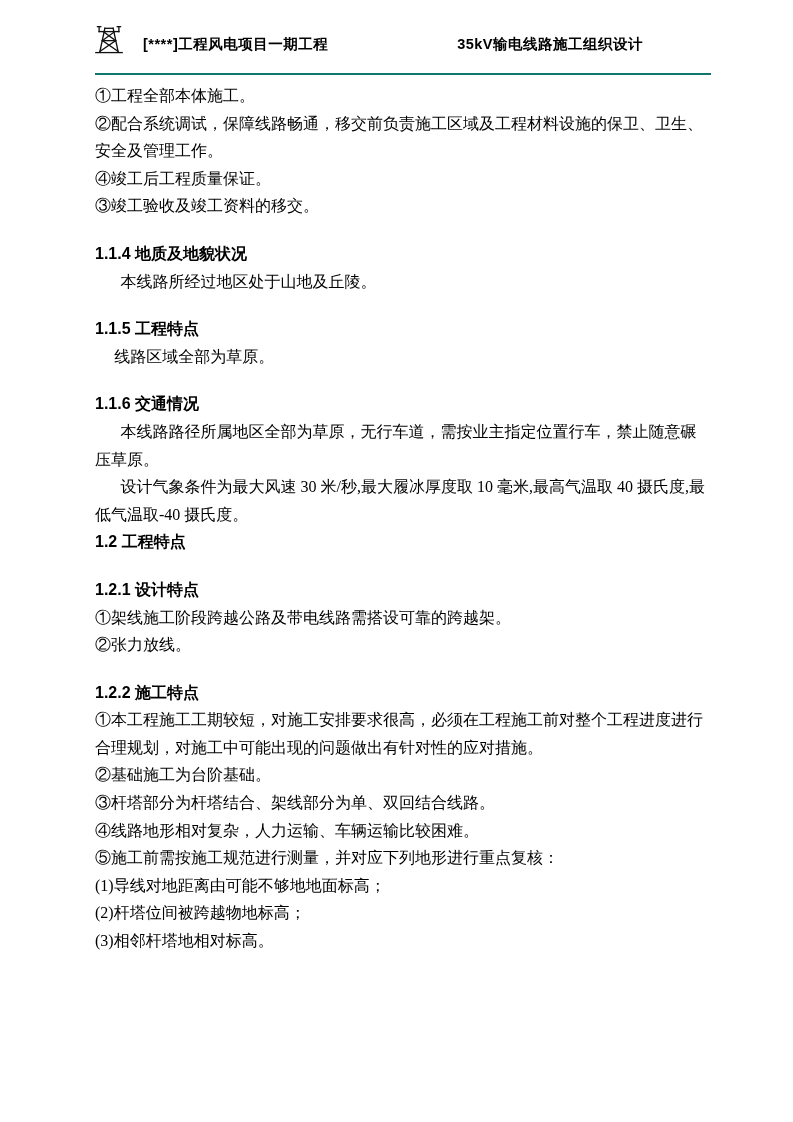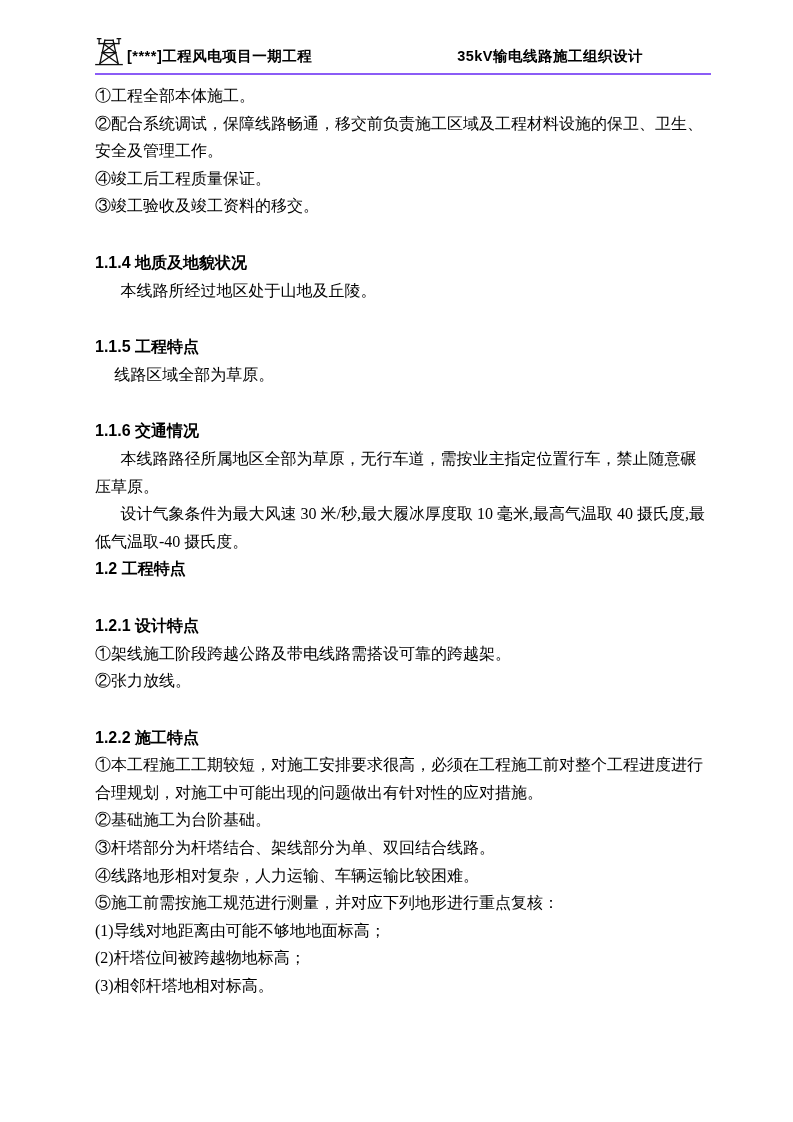--- a/index.html
+++ b/index.html
@@ -13,28 +13,29 @@
     height: 1122px;
     background: #ffffff;
     box-sizing: border-box;
     padding: 44px 82px 0 95px;
     color: #000000;
     overflow: hidden;
   }
   .header {
     display: flex;
     align-items: flex-end;
-    border-bottom: 2px solid #8b5cf6;
-    padding-bottom: 7px;
+    border-bottom: 2px solid #0f766e;
+    padding-bottom: 19px;
     height: 31px;
     box-sizing: border-box;
     font-family: "Liberation Sans", "DejaVu Sans", sans-serif;
     font-weight: bold;
     font-size: 14.5px;
     white-space: nowrap;
+    gap: 16px;
   }
   .logo {
     display: inline-block;
     width: 28px;
     height: 30px;
     margin-right: 4px;
     flex: 0 0 auto;
   }
   .logo svg { display: block; width: 28px; height: 30px; }
   .header-left { letter-spacing: 0.5px; }
@@ -45,21 +46,21 @@
     font-size: 16px;
     line-height: 27.6px;
     text-align: left;
   }
   .doc-body p { margin: 0; padding: 0; }
   .doc-body p.heading,
   .doc-body p.heading-spaced {
     font-family: "Liberation Sans", "DejaVu Sans", sans-serif;
     font-weight: bold;
   }
-  .doc-body p.heading-spaced { margin-top: 29px; }
+  .doc-body p.heading-spaced { margin-top: 20px; }
   .doc-body p.body-indent { text-indent: 1.6em; }
   .doc-body p.body-indent-sm { text-indent: 1.2em; }
 </style>
 </head>
 <body>
 
 <div class="page">
   <div class="header">
     <span class="logo">
       <svg viewBox="0 0 34 36" xmlns="http://www.w3.org/2000/svg" fill="none" stroke="#111111" stroke-width="1.6" stroke-linecap="square">

